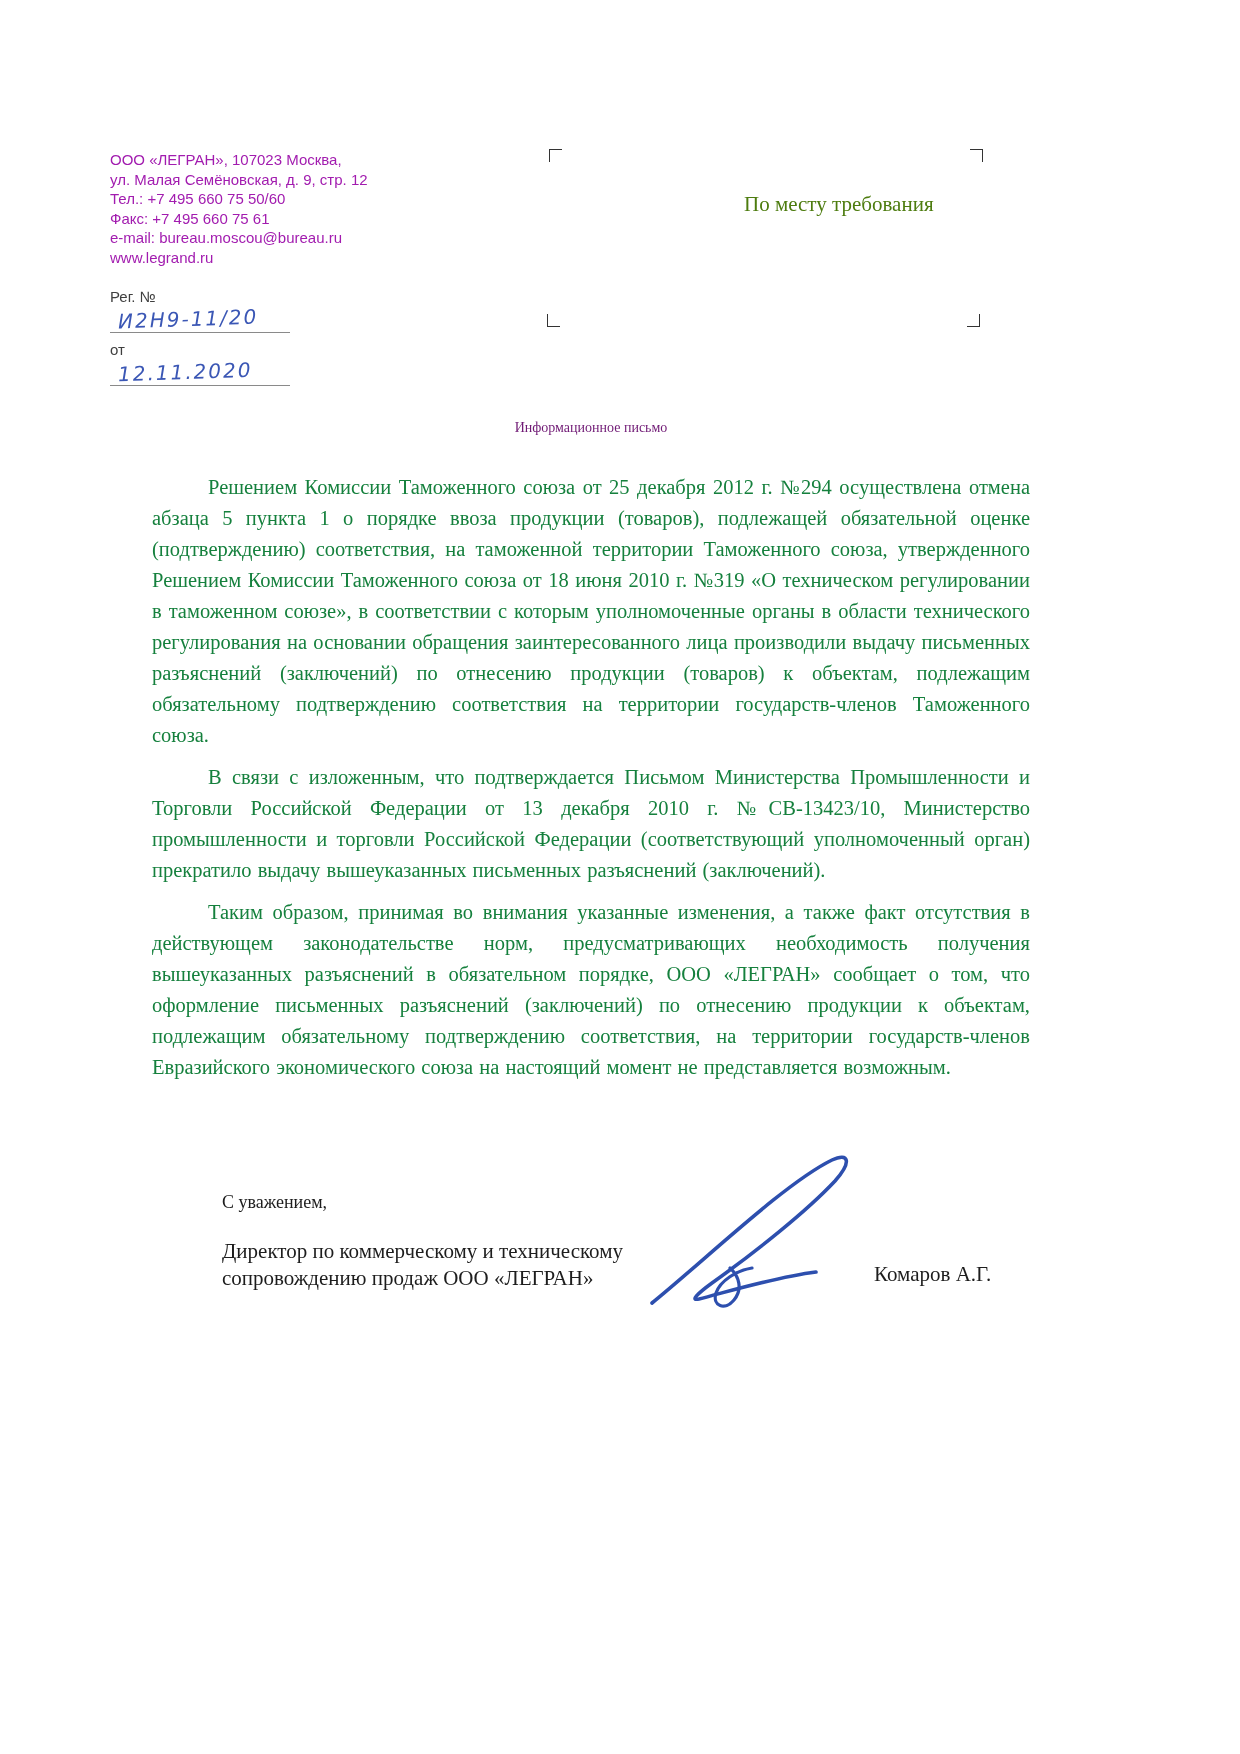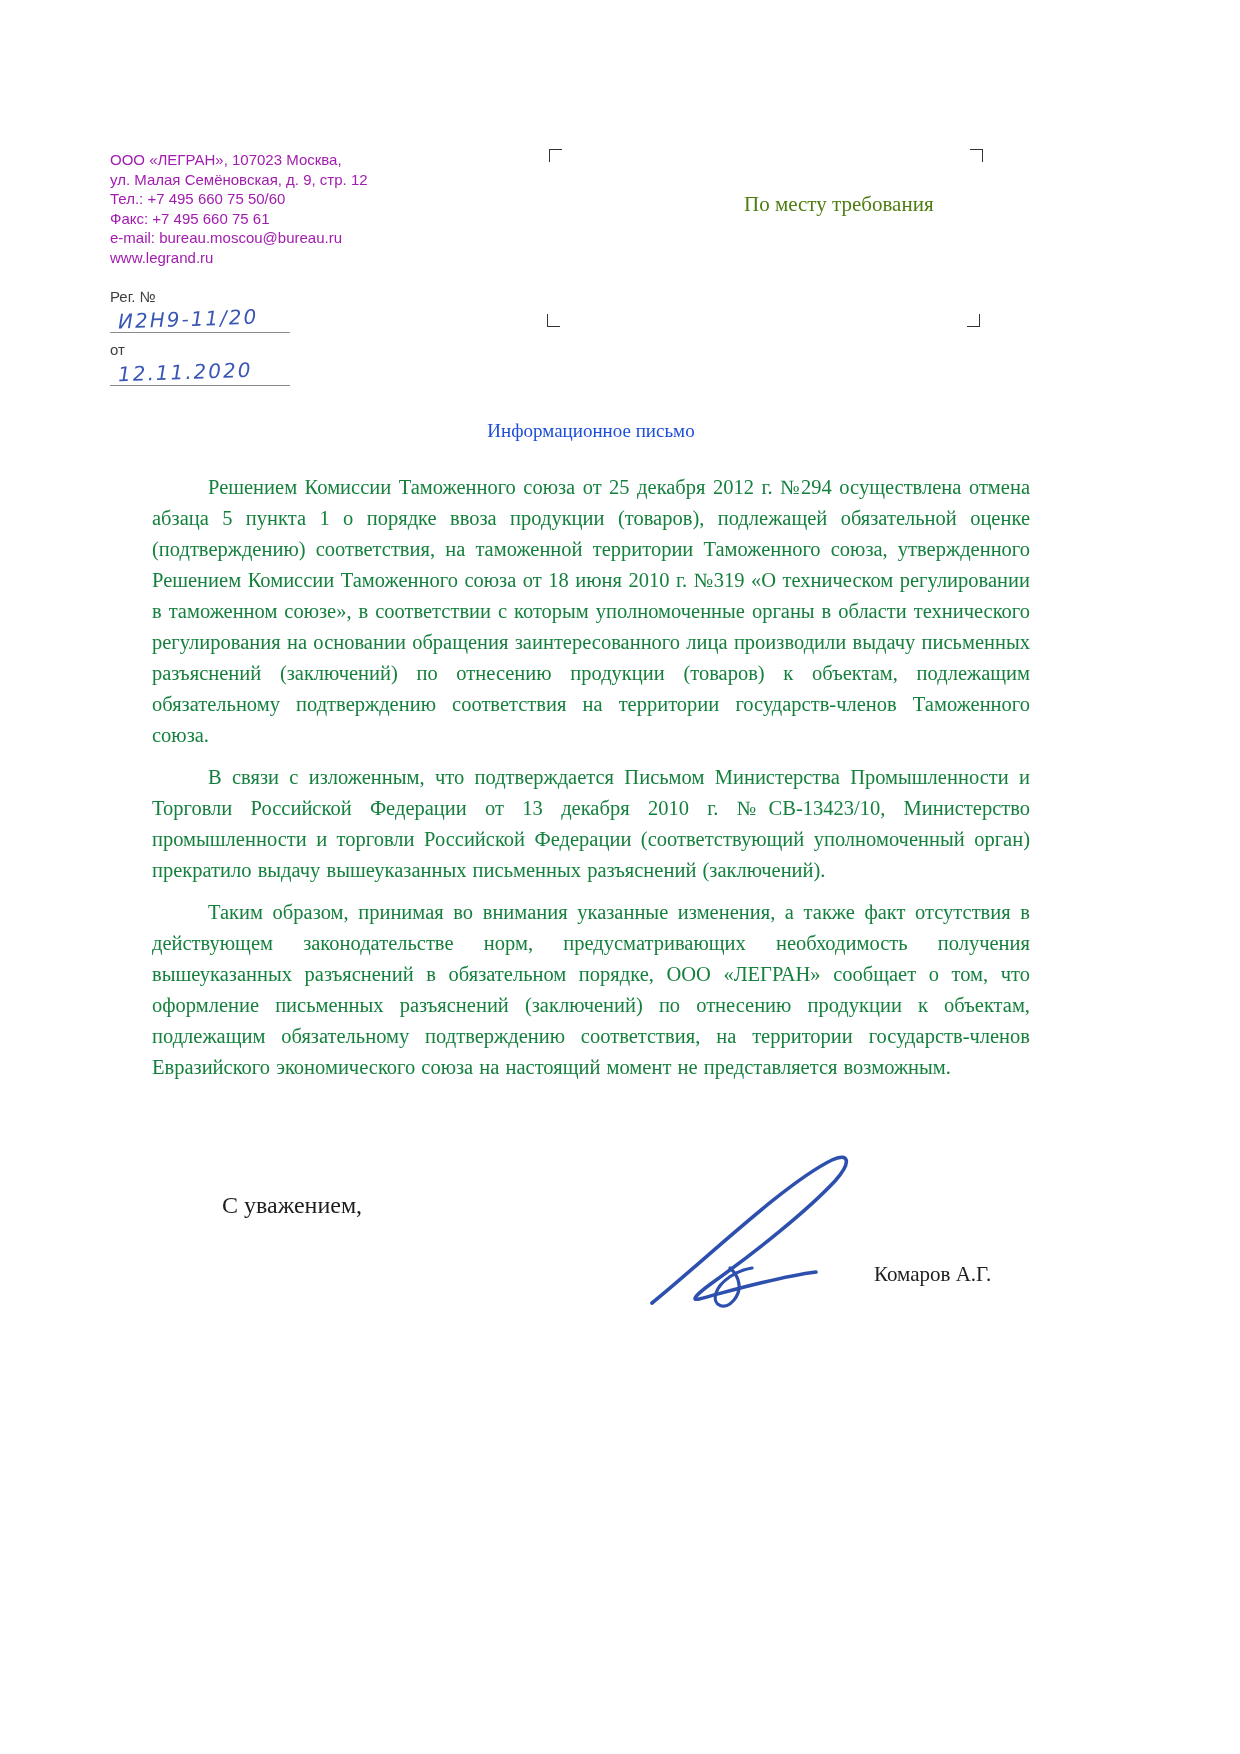--- a/index.html
+++ b/index.html
@@ -80,35 +80,35 @@
   .corner.br { left: 967px; top: 314px; border-right: 1.6px solid #333; border-bottom: 1.6px solid #333; }
 
   .recipient {
     position: absolute; left: 744px; top: 192px;
     font-size: 21px; color: #4d7c0f;
   }
 
   
   .letter-title {
     position: absolute; left: 152px; top: 420px; width: 878px;
-    text-align: center; font-size: 19px; color: #1d4ed8;
+    text-align: center; font-size: 14px; color: #701a75;
   }
   .body-block { position: absolute; left: 152px; top: 472px; width: 878px; }
   .para {
     font-size: 20.5px;
     line-height: 31px;
     text-align: justify;
     text-indent: 56px;
     color: #15803d;
     margin-bottom: 11px;
     word-spacing: 1px;
   }
 
   
-  .closing { position: absolute; left: 222px; top: 1192px; font-size: 24px; }
+  .closing { position: absolute; left: 222px; top: 1192px; font-size: 18px; }
   .signer-title {
     position: absolute; left: 222px; top: 1238px; width: 452px;
     font-size: 21px; line-height: 27px;
   }
   .signer-name { position: absolute; left: 874px; top: 1262px; font-size: 21px; }
   .signature { position: absolute; left: 630px; top: 1145px; width: 270px; height: 175px; }
   .signature svg { width: 100%; height: 100%; }
 </style>
 </head>
 <body>
@@ -149,20 +149,21 @@
 
   <div class="letter-title">Информационное письмо</div>
 
   <div class="body-block">
     <p class="para">Решением Комиссии Таможенного союза от 25 декабря 2012 г. №294 осуществлена отмена абзаца 5 пункта 1 о порядке ввоза продукции (товаров), подлежащей обязательной оценке (подтверждению) соответствия, на таможенной территории Таможенного союза, утвержденного Решением Комиссии Таможенного союза от 18 июня 2010 г. №319 «О техническом регулировании в таможенном союзе», в соответствии с которым уполномоченные органы в области технического регулирования на основании обращения заинтересованного лица производили выдачу письменных разъяснений (заключений) по отнесению продукции (товаров) к объектам, подлежащим обязательному подтверждению соответствия на территории государств-членов Таможенного союза.</p>
     <p class="para">В связи с изложенным, что подтверждается Письмом Министерства Промышленности и Торговли Российской Федерации от 13 декабря 2010 г. №СВ-13423/10, Министерство промышленности и торговли Российской Федерации (соответствующий уполномоченный орган) прекратило выдачу вышеуказанных письменных разъяснений (заключений).</p>
     <p class="para">Таким образом, принимая во внимания указанные изменения, а также факт отсутствия в действующем законодательстве норм, предусматривающих необходимость получения вышеуказанных разъяснений в обязательном порядке, ООО «ЛЕГРАН» сообщает о том, что оформление письменных разъяснений (заключений) по отнесению продукции к объектам, подлежащим обязательному подтверждению соответствия, на территории государств-членов Евразийского экономического союза на настоящий момент не представляется возможным.</p>
   </div>
 
   <div class="closing">С уважением,</div>
+  <div class="signer-title">Директор по коммерческому и техническому сопровождению продаж ООО «ЛЕГРАН»</div>
 
   <div class="signature">
     <svg viewBox="0 0 270 175" xmlns="http://www.w3.org/2000/svg">
       <path d="M22 158 C 75 115, 155 38, 202 15 C 219 7, 222 17, 205 36 C 176 67, 124 108, 82 138 C 67 149, 60 156, 69 154 C 100 146, 146 132, 186 127" fill="none" stroke="#2d4fae" stroke-width="3.6" stroke-linecap="round"></path>
       <path d="M100 123 C 109 131, 113 144, 104 155 C 95 166, 82 161, 86 148 C 90 136, 107 125, 122 123" fill="none" stroke="#2d4fae" stroke-width="3.2" stroke-linecap="round"></path>
     </svg>
   </div>
 
   <div class="signer-name">Комаров А.Г.</div>
 

